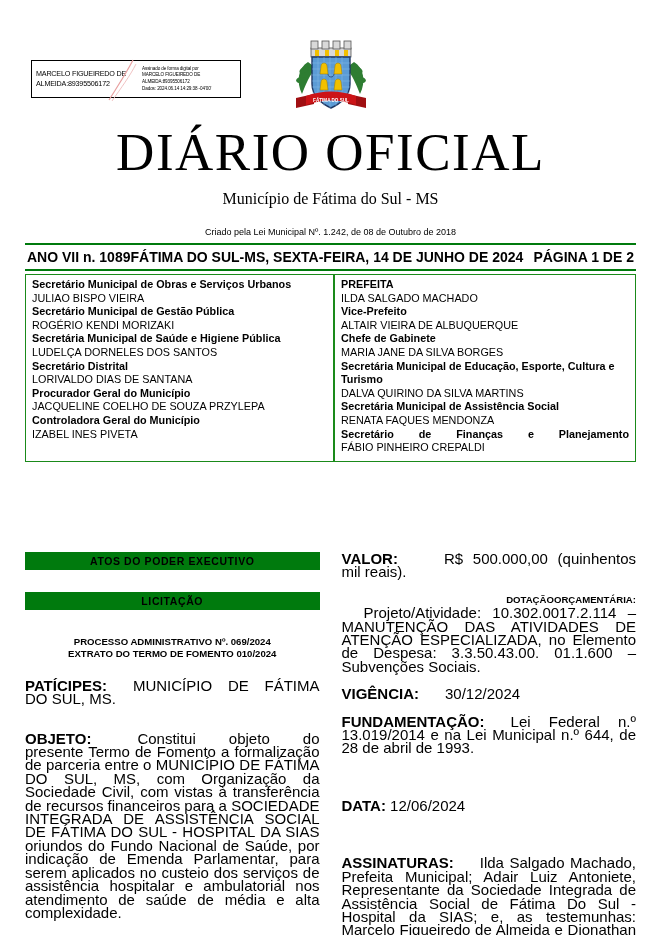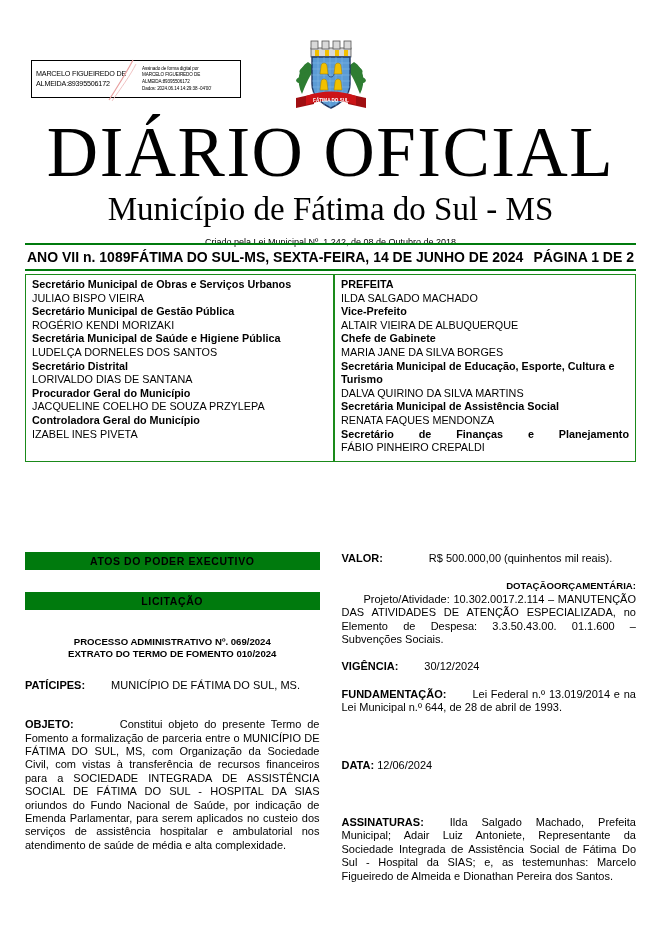--- a/index.html
+++ b/index.html
@@ -73,31 +73,31 @@
   
   .masthead {
     position: absolute;
     left: 25px;
     right: 25px;
     top: 124px;
     text-align: center;
   }
   .do-title {
     font-family: "Liberation Serif", serif;
-    font-size: 71px;
+    font-size: 53px;
     line-height: 56px;
     letter-spacing: 1.5px;
     font-weight: 400;
   }
   .do-sub {
     font-family: "Liberation Serif", serif;
-    font-size: 33px;
+    font-size: 16px;
     line-height: 30px;
     font-weight: 400;
-    margin-top: 14px;
+    margin-top: 4px;
   }
   .do-law {
     font-size: 9px;
     line-height: 12px;
     margin-top: 12px;
   }
 
   
   .edition-bar {
     position: absolute;
@@ -164,21 +164,21 @@
     position: absolute;
     left: 25px;
     right: 25px;
     top: 552px;
     display: flex;
     gap: 22px;
   }
   .col { width: 295px; }
   .col p {
     margin: 0;
-    font-size: 11px;
+    font-size: 15px;
     line-height: 13.4px;
     text-align: justify;
   }
   .col .center-head {
     text-align: center;
     font-weight: bold;
     font-size: 9.6px;
     line-height: 12.4px;
   }
   .gap-12 { height: 12px; }

